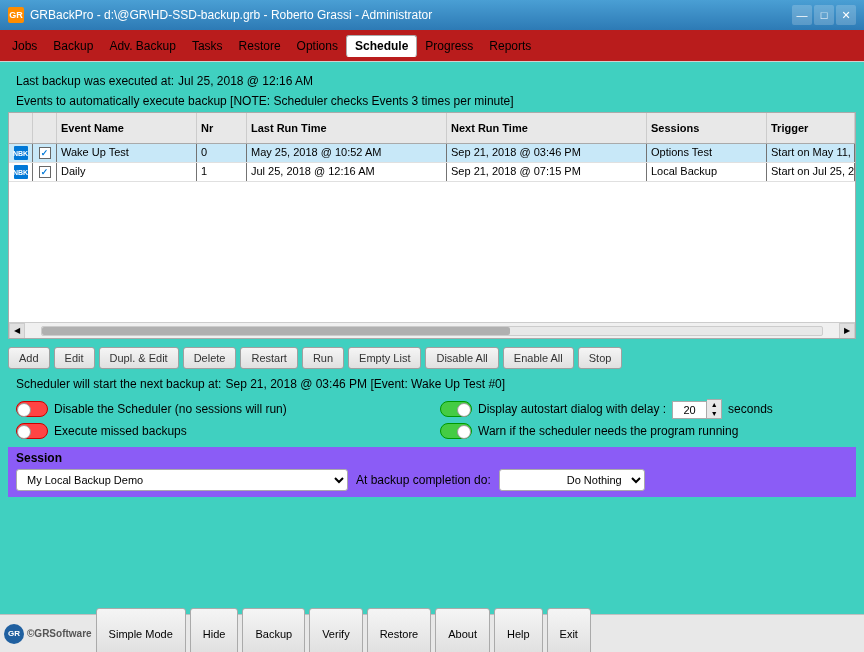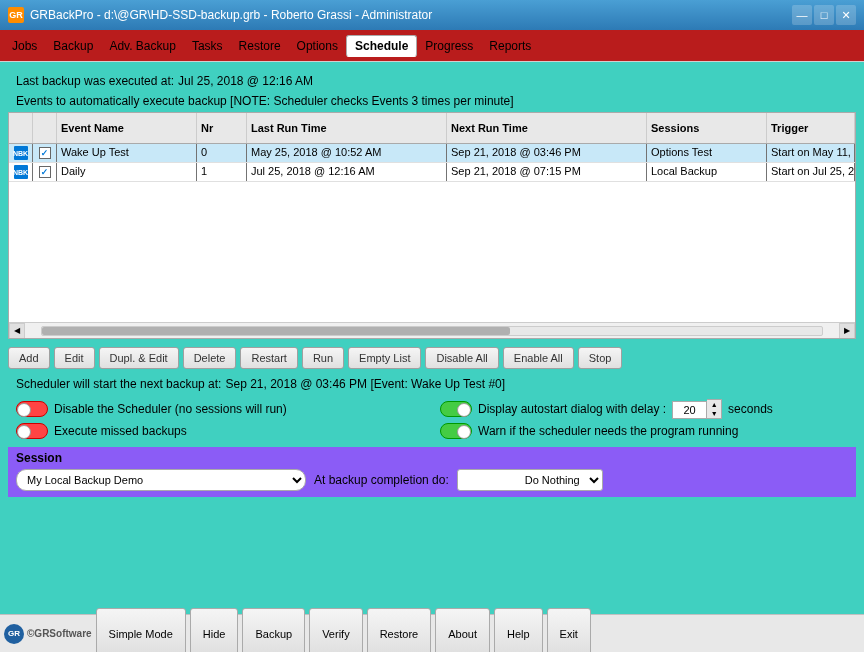--- a/index.html
+++ b/index.html
@@ -479,21 +479,21 @@
       <div class="option-col">
         <div class="toggle-on"></div>
         <span>Warn if the scheduler needs the program running</span>
       </div>
     </div>
   </div>
 
   <div class="session-section">
     <div class="session-label">Session</div>
     <div class="session-row">
-      <select style="width: 290px; border-radius: 10px;"><option value="My Local Backup Demo">My Local Backup Demo</option><option value="Local Backup Demo">Local Backup Demo</option><option value="WakeUp Test">WakeUp Test</option></select>
+      <select style="width: 332px;"><option value="My Local Backup Demo">My Local Backup Demo</option><option value="Local Backup Demo">Local Backup Demo</option><option value="WakeUp Test">WakeUp Test</option></select>
       <span>At backup completion do:</span>
       <select style="width: 146px; text-align: right;"><option value="Do Nothing">Do Nothing</option><option value="Shutdown">Shutdown</option><option value="Hibernate">Hibernate</option><option value="Sleep">Sleep</option></select>
     </div>
   </div>
 </div>
 
 <div class="status-bar">
   <div style="display:flex; align-items:center; gap:3px;">
     <div class="logo-icon">GR</div>
     <span class="gr-logo">©GRSoftware</span>

